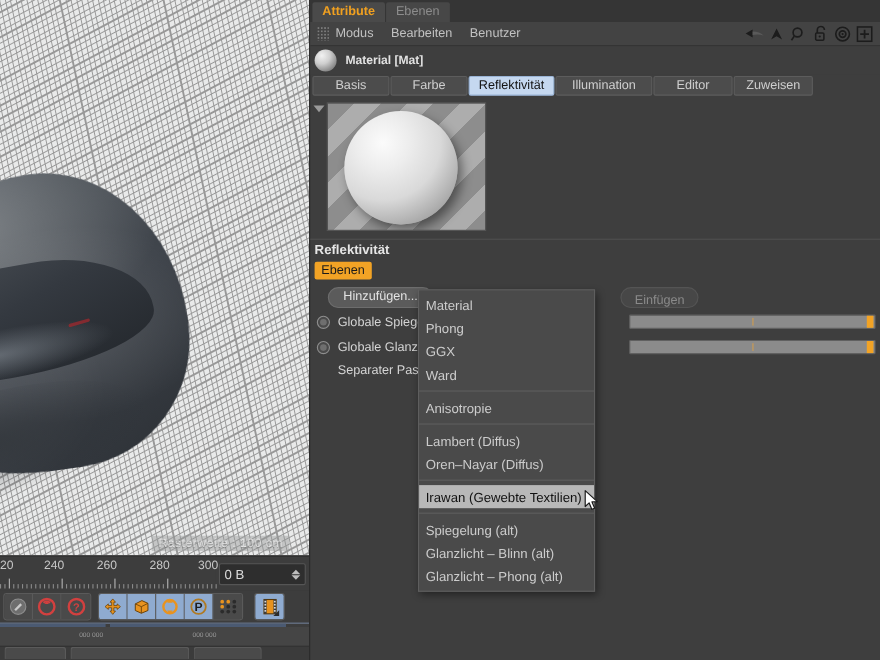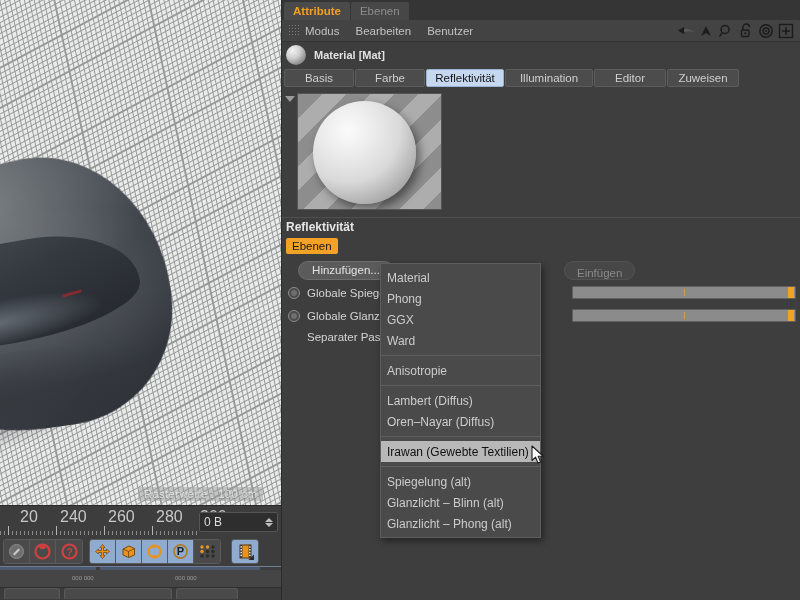--- a/index.html
+++ b/index.html
@@ -88,21 +88,21 @@
   #ruler-zone {
     position: absolute; left: 0; top: 505px; width: 281px; height: 32px;
     background: #3d3d3d; border-top: 1px solid #2a2a2a;
   }
   #ruler {
     position: absolute; left: 0; top: 0; width: 196px; height: 32px;
     background: #3d3d3d;
   }
   .tick-labels { position: absolute; left: 0; top: 2px; width: 196px; height: 14px; }
   .tick-labels span {
-    position: absolute; color: #c8c8c8; font-size: 16px; margin-left: 20px;
+    position: absolute; color: #c8c8c8; font-size: 11px;
   }
   .tick-marks {
     position: absolute; left: 0; bottom: 3px; width: 196px; height: 10px;
   }
   .tick-marks i {
     position: absolute; bottom: 0; width: 1px; background: #9a9a9a;
   }
   #frame-field {
     position: absolute; left: 199px; top: 6px; width: 79px; height: 20px;
     background: #2e2e2e; border: 1px solid #555; border-radius: 2px;

